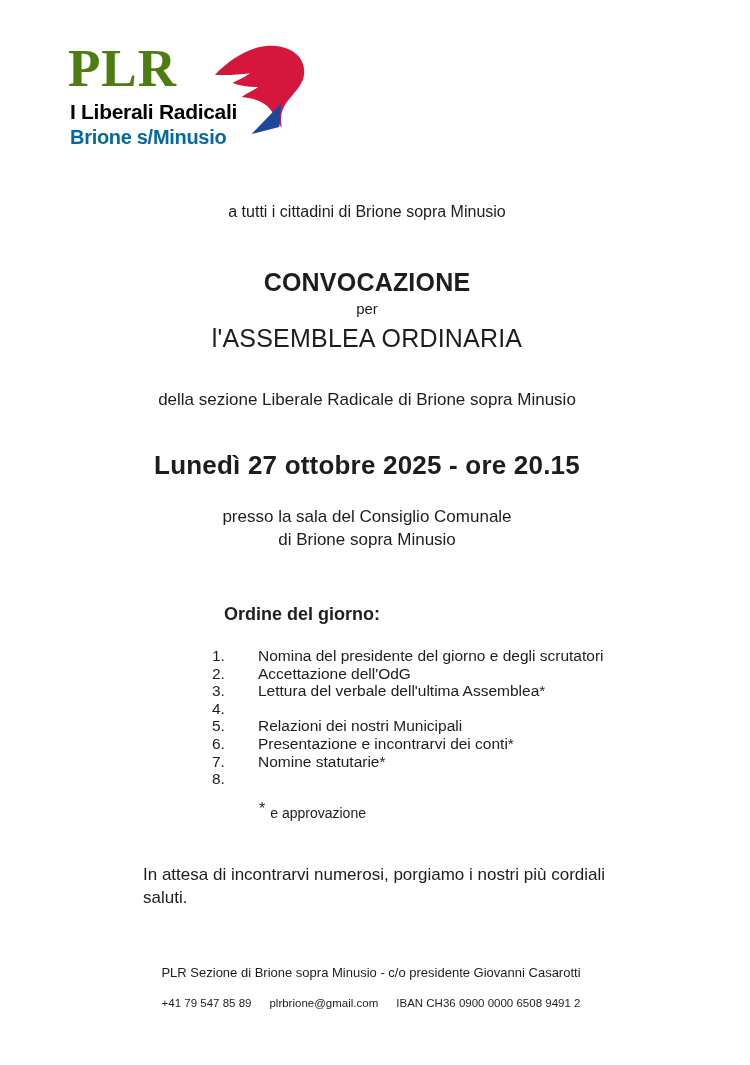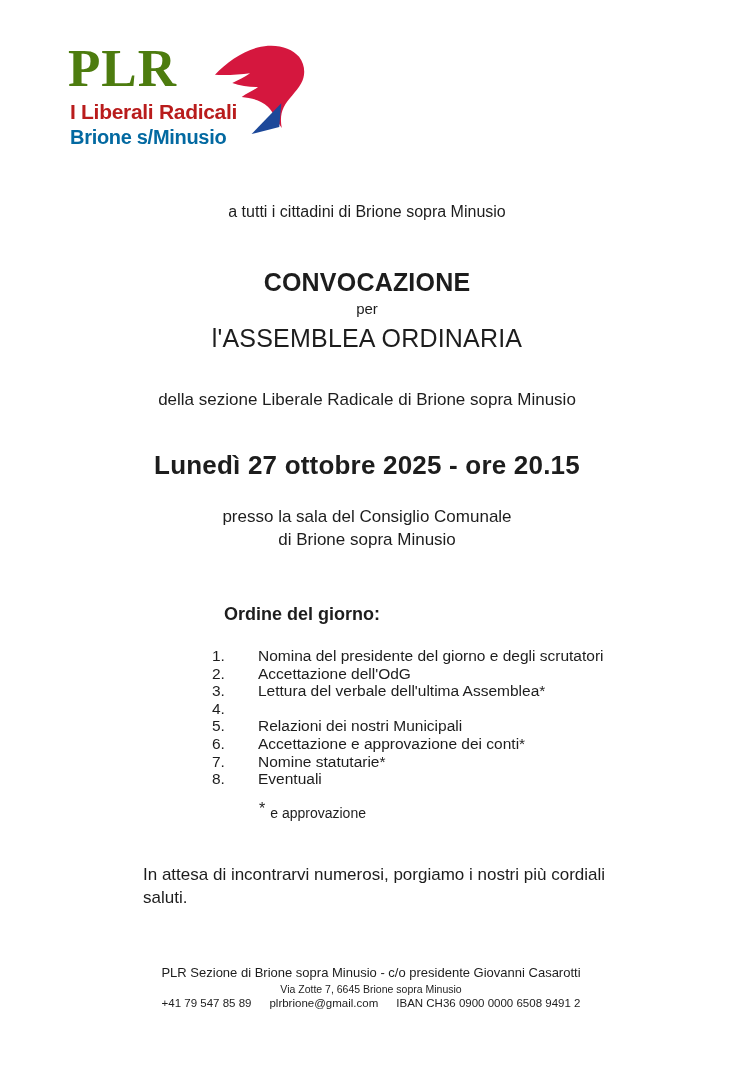--- a/index.html
+++ b/index.html
@@ -14,21 +14,21 @@
   .centered{left:0;width:734px;text-align:center;}
 
   
   .logo-plr{
     left:68px;top:42px;
     font-family:"Liberation Serif",serif;font-weight:700;
     font-size:53px;line-height:1;color:#4d7c0f;letter-spacing:1px;
   }
   .logo-line1{
     left:70px;top:100px;font-size:21px;font-weight:700;
-    color:#b91c1c;letter-spacing:-0.3px;line-height:1.1;
+    color:#000000;letter-spacing:-0.3px;line-height:1.1;
   }
   .logo-line2{
     left:70px;top:126px;font-size:20px;font-weight:700;
     color:#0369a1;letter-spacing:-0.3px;line-height:1.1;
   }
   .flame{left:212px;top:42px;width:94px;height:94px;}
 
   
   .salutation{top:203px;font-size:16px;}
   .title-main1{top:268px;font-size:25px;font-weight:700;letter-spacing:0.2px;}
@@ -108,40 +108,38 @@
     </div>
     <div class="agenda-row">
       <span class="agenda-num">4.</span>
     </div>
     <div class="agenda-row">
       <span class="agenda-num">5.</span>
       <span class="agenda-text">Relazioni dei nostri Municipali</span>
     </div>
     <div class="agenda-row">
       <span class="agenda-num">6.</span>
-      <span class="agenda-text">Accettazione e approvazione dei conti*</span>
+      <span class="agenda-text">Presentazione e incontrarvi dei conti*</span>
     </div>
     <div class="agenda-row">
       <span class="agenda-num">7.</span>
       <span class="agenda-text">Nomine statutarie*</span>
     </div>
     <div class="agenda-row">
       <span class="agenda-num">8.</span>
-      <span class="agenda-text">Eventuali</span>
     </div>
   </div>
 
   <div class="abs footnote">
     <span class="footnote-star">*</span><span>e approvazione</span>
   </div>
 
   <div class="abs closing">
     <div>In attesa di incontrarvi numerosi, porgiamo i nostri più cordiali</div>
     <div>saluti.</div>
   </div>
 
   <div class="abs footer-line1">PLR Sezione di Brione sopra Minusio - c/o presidente Giovanni Casarotti</div>
-  <div class="abs footer-line2">Via Zotte 7, 6645 Brione sopra Minusio</div>
   <div class="abs footer-line3">
     <span>+41 79 547 85 89</span><span>plrbrione@gmail.com</span><span>IBAN CH36 0900 0000 6508 9491 2</span>
   </div>
 
 </div>
 
 </body></html>

